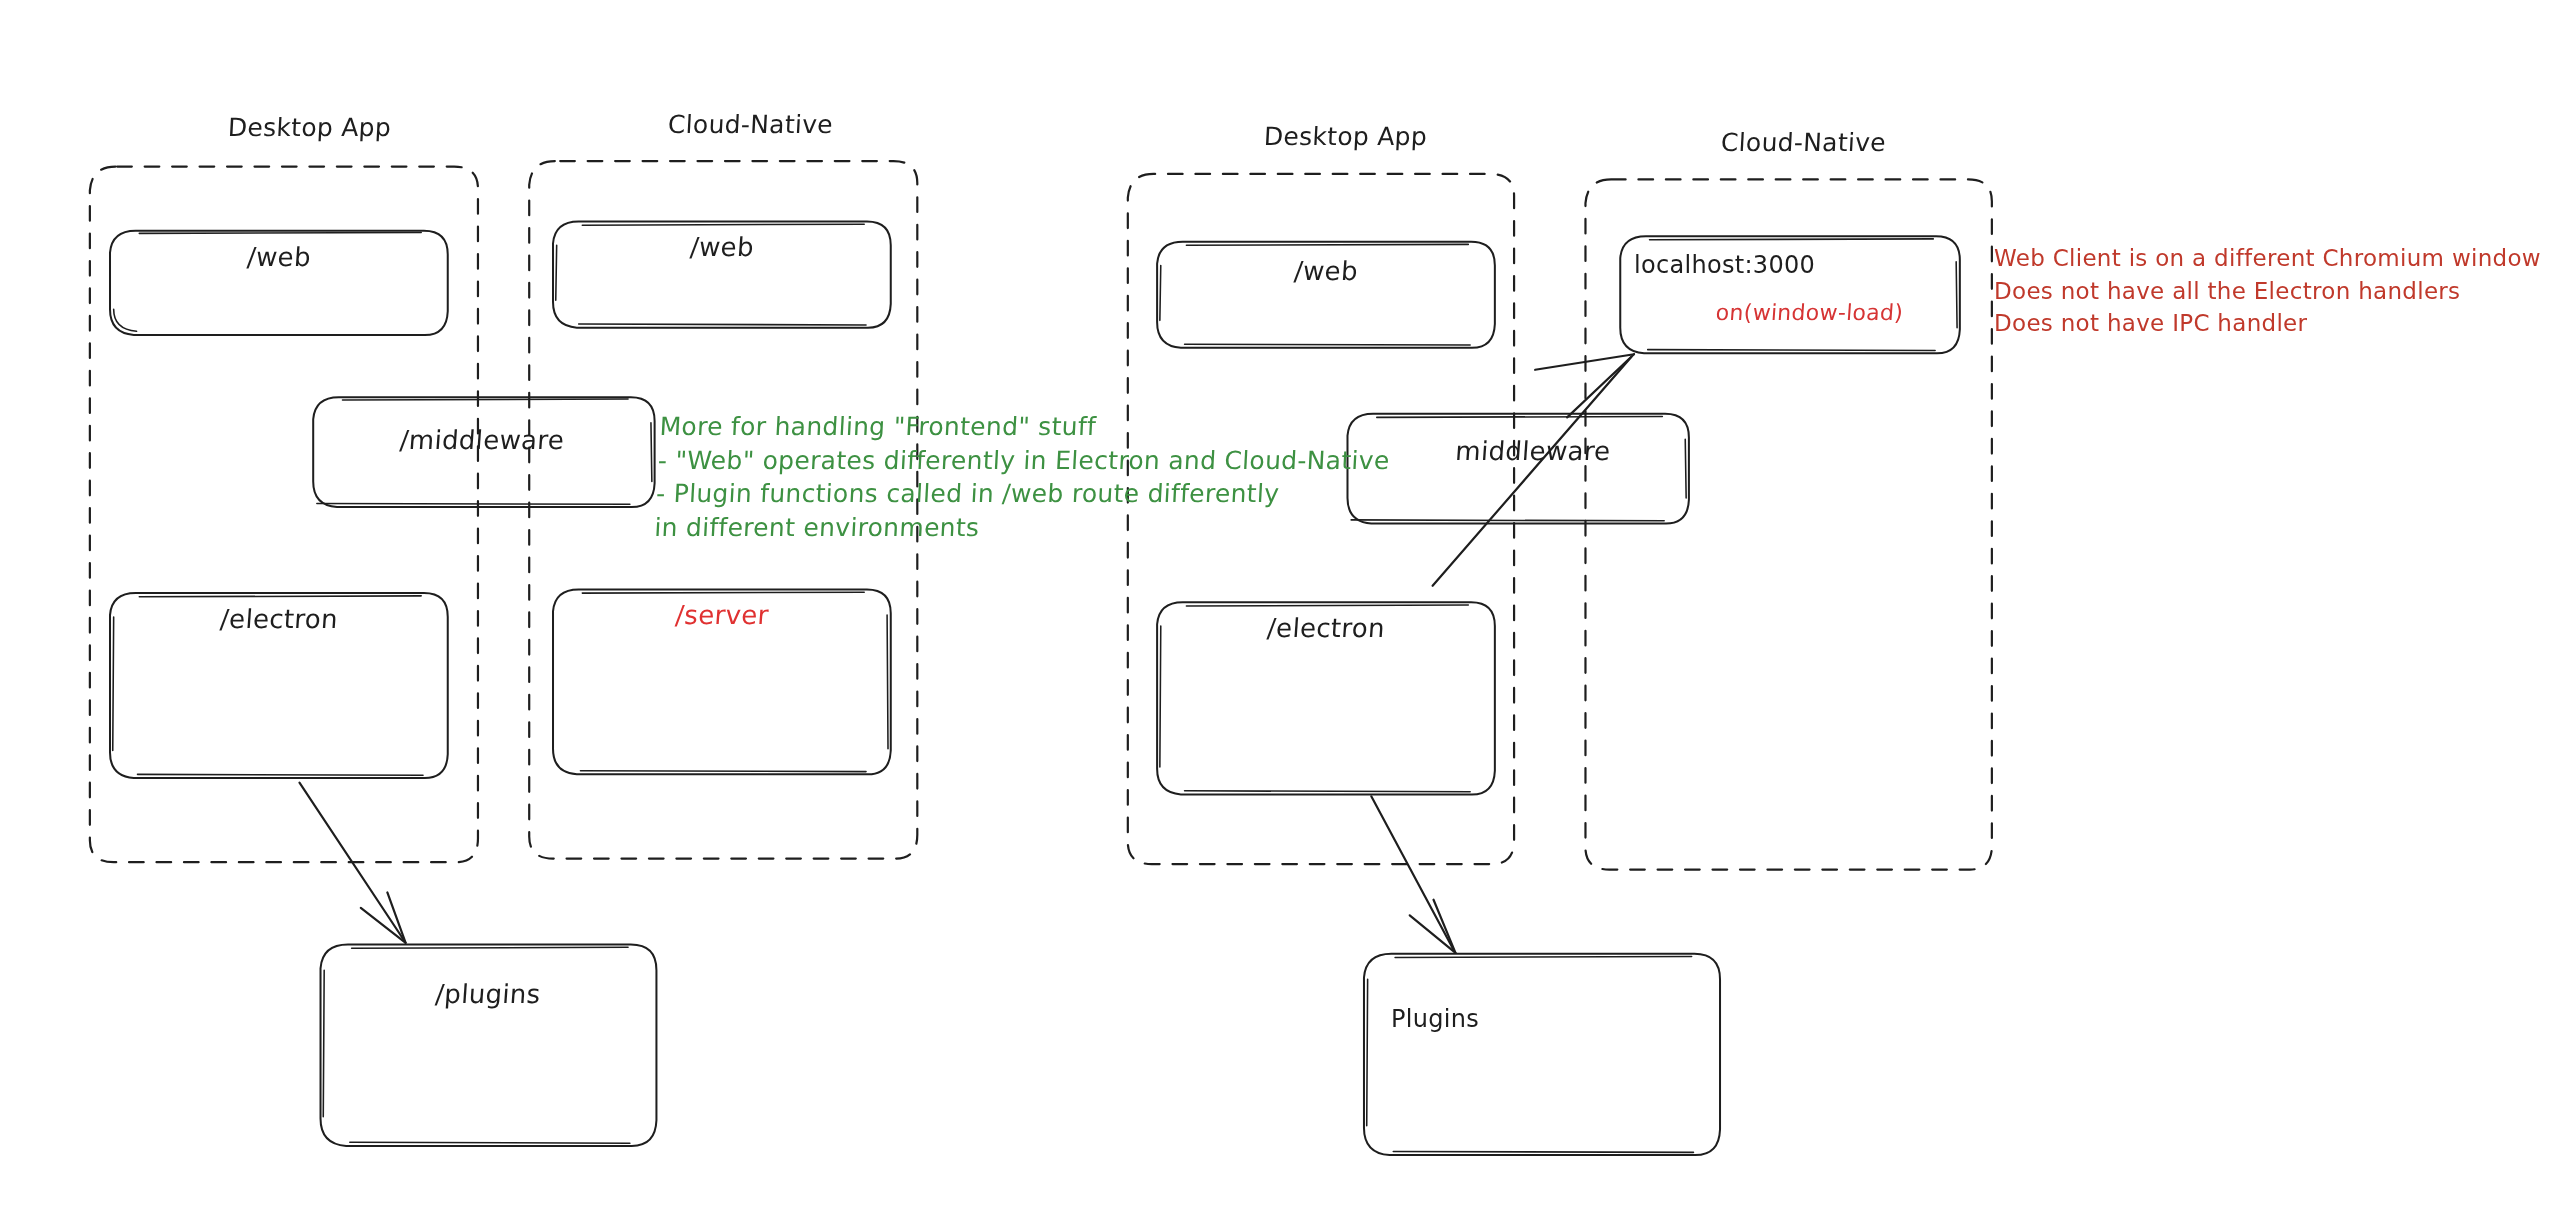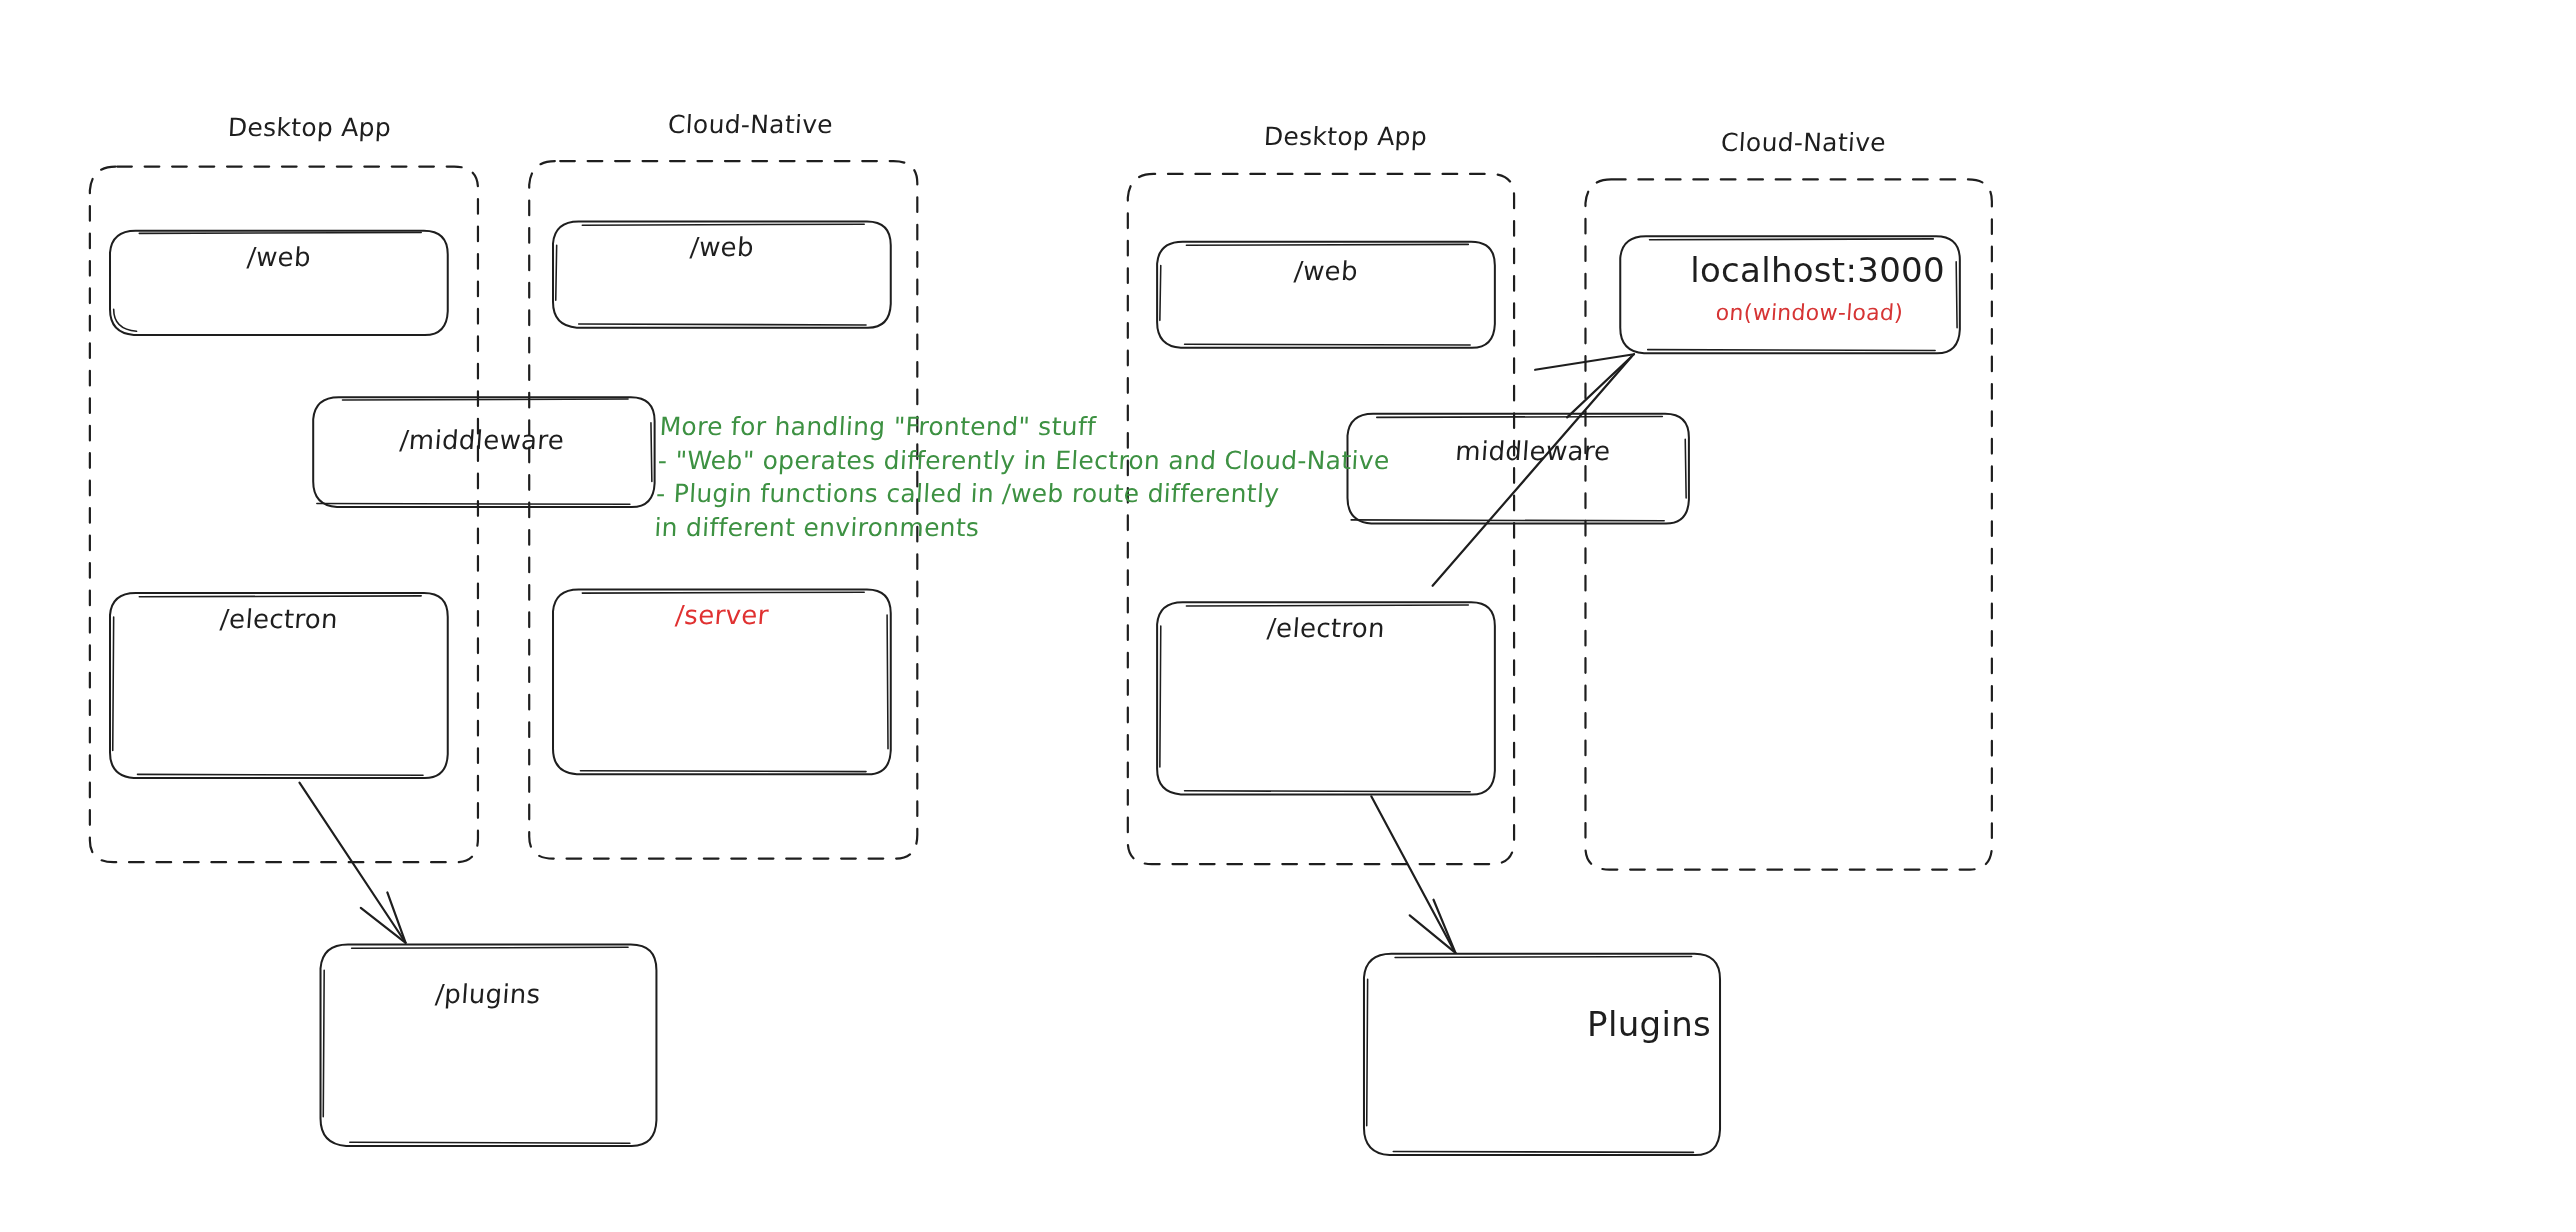--- a/index.html
+++ b/index.html
@@ -66,22 +66,22 @@
     font-size: 25px;
     text-align: center;
     transform: skewX(-3deg);
   }
   .box-label {
     font-size: 26px;
     text-align: center;
     transform: skewX(-4deg);
   }
   .box-label-upright {
-    font-size: 34px;
-    text-align: right;
+    font-size: 24px;
+    text-align: left;
   }
   .note-green {
     font-size: 25px;
     color: #3d9142;
     line-height: 1.34;
     transform: skewX(-3deg);
     white-space: pre;
   }
   .note-red {
     font-size: 23px;
@@ -215,15 +215,18 @@
   <div class="lbl group-title" style="left:1199px; top:124px; width:293px;">Desktop App</div>
   <div class="lbl group-title" style="left:1657px; top:130px; width:293px;">Cloud-Native</div>
 
   <div class="lbl box-label" style="left:1166px; top:258px; width:320px;">/web</div>
   <div class="lbl box-label-upright" style="left:1634px; top:253px; width:311px;">localhost:3000</div>
   <div class="lbl red-sub" style="left:1672px; top:302px; width:275px;">on(window-load)</div>
   <div class="lbl box-label" style="left:1373px; top:438px; width:320px;">middleware</div>
   <div class="lbl box-label" style="left:1166px; top:615px; width:320px;">/electron</div>
   <div class="lbl box-label-upright" style="left:1391px; top:987px; width:320px;margin-top:20px;">Plugins</div>
 
+  <div class="lbl note-red" style="left:1994px; top:242px;">Web Client is on a different Chromium window
+Does not have all the Electron handlers
+Does not have IPC handler</div>
 
 </div>
 
 
 </body></html>

